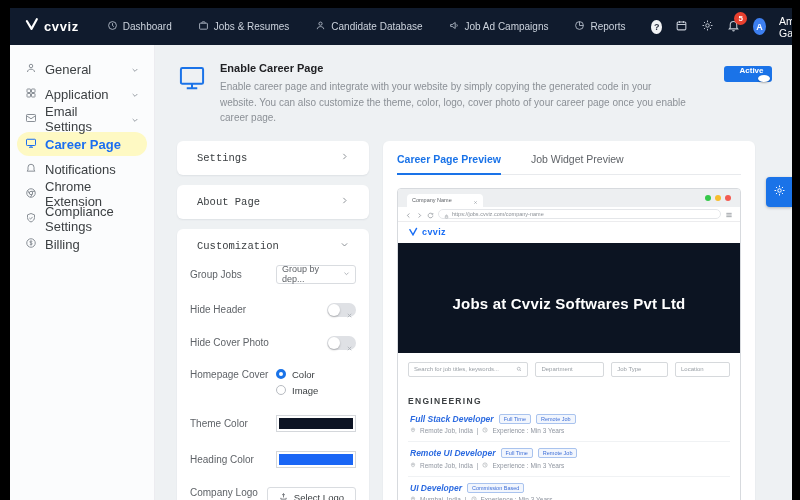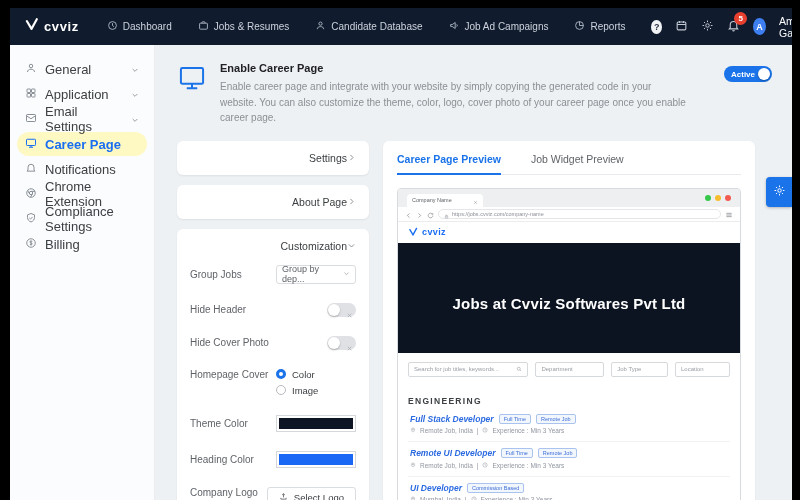--- a/index.html
+++ b/index.html
@@ -30,29 +30,29 @@
   .side-item.active { background:#fef9c3; color:#1a6ef0; font-weight:700; }
   .side-item.active svg { color:#1a6ef0; }
 
   .content { flex:1; background:#eef1f3; padding:17px 20px 0 22px; position:relative; overflow:hidden; }
 
   
   .enable-row { display:flex; gap:13px; }
   .enable-icon { color:#1a73e8; margin-top:2px; }
   .enable-title { font-size:11px; font-weight:700; color:#202124; margin-bottom:5px; }
   .enable-desc { font-size:10px; color:#8b9096; line-height:1.55; max-width:468px; }
-  .toggle-on { margin-left:auto; margin-top:4px; flex-shrink:0; width:48px; height:16px; border-radius:8px; background:#1a73e8; display:flex; align-items:center; cursor:pointer; }
+  .toggle-on { margin-left:auto; margin-top:4px; flex-shrink:0; width:48px; height:16px; border-radius:3px; background:#1a73e8; display:flex; align-items:center; cursor:pointer;flex-direction:column; }
   .toggle-on .lbl { color:#fff; font-size:8px; font-weight:700; padding-left:7px; }
   .toggle-on .knob { width:12px; height:12px; border-radius:50%; background:#fff; margin-left:auto; margin-right:2px; box-shadow:0 1px 2px rgba(0,0,0,.3); }
 
   
   .cols { display:flex; gap:14px; margin-top:15px; align-items:flex-start; }
   .left-col { width:192px; flex-shrink:0; display:flex; flex-direction:column; gap:10px; }
   .card { background:#fff; border-radius:6px; box-shadow:0 1px 2px rgba(20,30,50,.07); }
-  .acc-head { display:flex; align-items:center; justify-content:flex-end; padding:11px 13px; font-size:10.5px; color:#3c4043; cursor:pointer; }
+  .acc-head { display:flex; align-items:center; justify-content:space-between; padding:11px 20px; font-size:10.5px; color:#3c4043; cursor:pointer;font-family:Liberation Mono, monospace; }
   .acc-head svg { color:#80868b; }
   .cust-body { padding:2px 13px 14px; }
   .field { display:flex; align-items:center; justify-content:space-between; margin-bottom:19px; }
   .field:last-child { margin-bottom:0; }
   .f-label { font-size:10px; color:#5f6368; }
   .mini-select { width:80px; height:19px; border:1px solid #d9dce0; border-radius:3px; background:#fff; display:flex; align-items:center; justify-content:space-between; padding:0 5px; font-size:9px; color:#5f6368; cursor:pointer; }
   .mini-select svg { color:#9aa0a6; }
   .toggle-off { position:relative; width:29px; height:14px; border-radius:8px; background:#dfe1e5; cursor:pointer; }
   .toggle-off .knob { position:absolute; left:1px; top:1px; width:12px; height:12px; border-radius:50%; background:#fff; box-shadow:0 1px 2px rgba(0,0,0,.25); }
   .toggle-off .off-x { position:absolute; right:3px; top:2.5px; color:#aeb2b8; }

